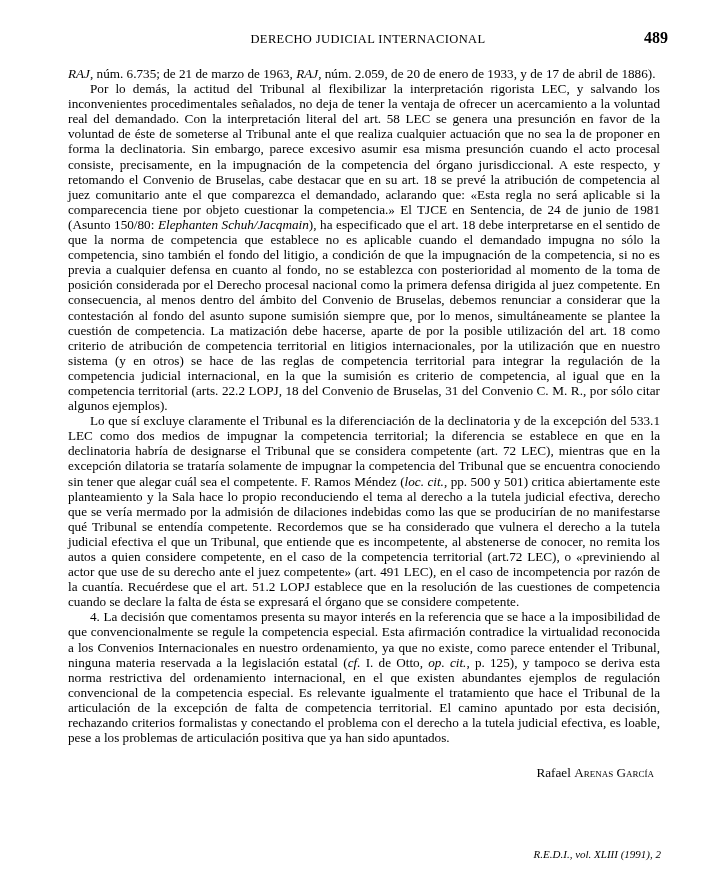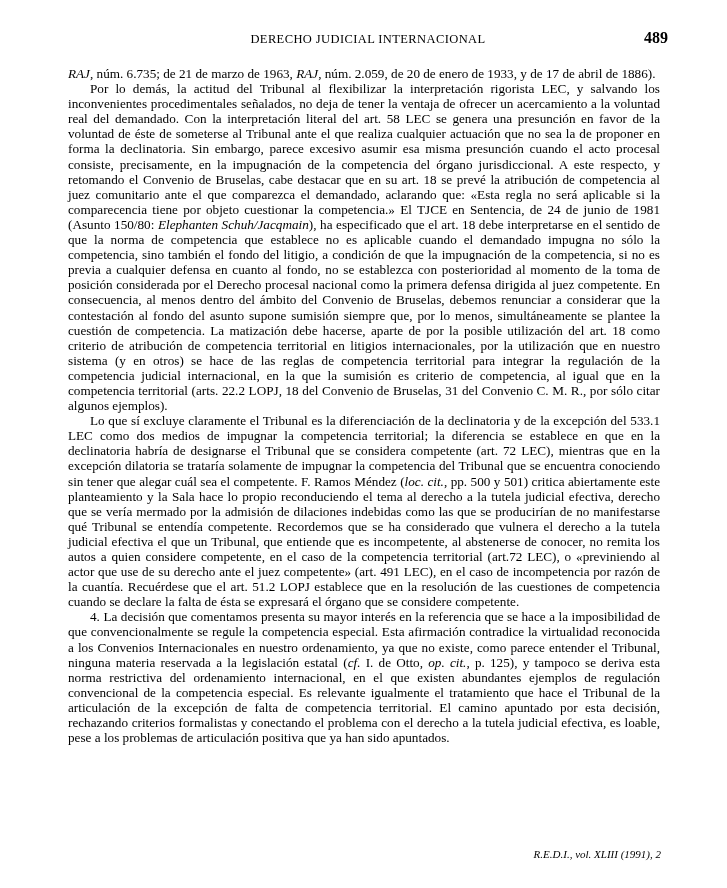--- a/index.html
+++ b/index.html
@@ -90,17 +90,21 @@
     <div class="header-title">Derecho judicial internacional</div>
     <div class="header-folio">489</div>
   </div>
 
   <div class="body-col">
     <p class="para"><i>RAJ</i>, núm. 6.735; de 21 de marzo de 1963, <i>RAJ</i>, núm. 2.059, de 20 de enero de 1933, y de 17 de abril de 1886).</p>
     <p class="para indent">Por lo demás, la actitud del Tribunal al flexibilizar la interpretación rigorista LEC, y salvando los inconvenientes procedimentales señalados, no deja de tener la ventaja de ofrecer un acercamiento a la voluntad real del demandado. Con la interpretación literal del art. 58 LEC se genera una presunción en favor de la voluntad de éste de someterse al Tribunal ante el que realiza cualquier actuación que no sea la de proponer en forma la declinatoria. Sin embargo, parece excesivo asumir esa misma presunción cuando el acto procesal consiste, precisamente, en la impugnación de la competencia del órgano jurisdiccional. A este respecto, y retomando el Convenio de Bruselas, cabe destacar que en su art. 18 se prevé la atribución de competencia al juez comunitario ante el que comparezca el demandado, aclarando que: «Esta regla no será aplicable si la comparecencia tiene por objeto cuestionar la competencia.» El TJCE en Sentencia, de 24 de junio de 1981 (Asunto 150/80: <i>Elephanten Schuh/Jacqmain</i>), ha especificado que el art. 18 debe interpretarse en el sentido de que la norma de competencia que establece no es aplicable cuando el demandado impugna no sólo la competencia, sino también el fondo del litigio, a condición de que la impugnación de la competencia, si no es previa a cualquier defensa en cuanto al fondo, no se establezca con posterioridad al momento de la toma de posición considerada por el Derecho procesal nacional como la primera defensa dirigida al juez competente. En consecuencia, al menos dentro del ámbito del Convenio de Bruselas, debemos renunciar a considerar que la contestación al fondo del asunto supone sumisión siempre que, por lo menos, simultáneamente se plantee la cuestión de competencia. La matización debe hacerse, aparte de por la posible utilización del art. 18 como criterio de atribución de competencia territorial en litigios internacionales, por la utilización que en nuestro sistema (y en otros) se hace de las reglas de competencia territorial para integrar la regulación de la competencia judicial internacional, en la que la sumisión es criterio de competencia, al igual que en la competencia territorial (arts. 22.2 LOPJ, 18 del Convenio de Bruselas, 31 del Convenio C. M. R., por sólo citar algunos ejemplos).</p>
     <p class="para indent">Lo que sí excluye claramente el Tribunal es la diferenciación de la declinatoria y de la excepción del 533.1 LEC como dos medios de impugnar la competencia territorial; la diferencia se establece en que en la declinatoria habría de designarse el Tribunal que se considera competente (art. 72 LEC), mientras que en la excepción dilatoria se trataría solamente de impugnar la competencia del Tribunal que se encuentra conociendo sin tener que alegar cuál sea el competente. F. Ramos Méndez (<i>loc. cit.</i>, pp. 500 y 501) critica abiertamente este planteamiento y la Sala hace lo propio reconduciendo el tema al derecho a la tutela judicial efectiva, derecho que se vería mermado por la admisión de dilaciones indebidas como las que se producirían de no manifestarse qué Tribunal se entendía competente. Recordemos que se ha considerado que vulnera el derecho a la tutela judicial efectiva el que un Tribunal, que entiende que es incompetente, al abstenerse de conocer, no remita los autos a quien considere competente, en el caso de la competencia territorial (art.72 LEC), o «previniendo al actor que use de su derecho ante el juez competente» (art. 491 LEC), en el caso de incompetencia por razón de la cuantía. Recuérdese que el art. 51.2 LOPJ establece que en la resolución de las cuestiones de competencia cuando se declare la falta de ésta se expresará el órgano que se considere competente.</p>
     <p class="para indent">4.   La decisión que comentamos presenta su mayor interés en la referencia que se hace a la imposibilidad de que convencionalmente se regule la competencia especial. Esta afirmación contradice la virtualidad reconocida a los Convenios Internacionales en nuestro ordenamiento, ya que no existe, como parece entender el Tribunal, ninguna materia reservada a la legislación estatal (<i>cf.</i> I. de Otto, <i>op. cit.</i>, p. 125), y tampoco se deriva esta norma restrictiva del ordenamiento internacional, en el que existen abundantes ejemplos de regulación convencional de la competencia especial. Es relevante igualmente el tratamiento que hace el Tribunal de la articulación de la excepción de falta de competencia territorial. El camino apuntado por esta decisión, rechazando criterios formalistas y conectando el problema con el derecho a la tutela judicial efectiva, es loable, pese a los problemas de articulación positiva que ya han sido apuntados.</p>
 
+    <div class="signature">
+      <span>Rafael</span>
+      <span class="sig-smallcaps">Arenas García</span>
+    </div>
   </div>
 
   <div class="footer">R.E.D.I., vol. XLIII (1991), 2</div>
 
 </div>
 
 </body></html>

